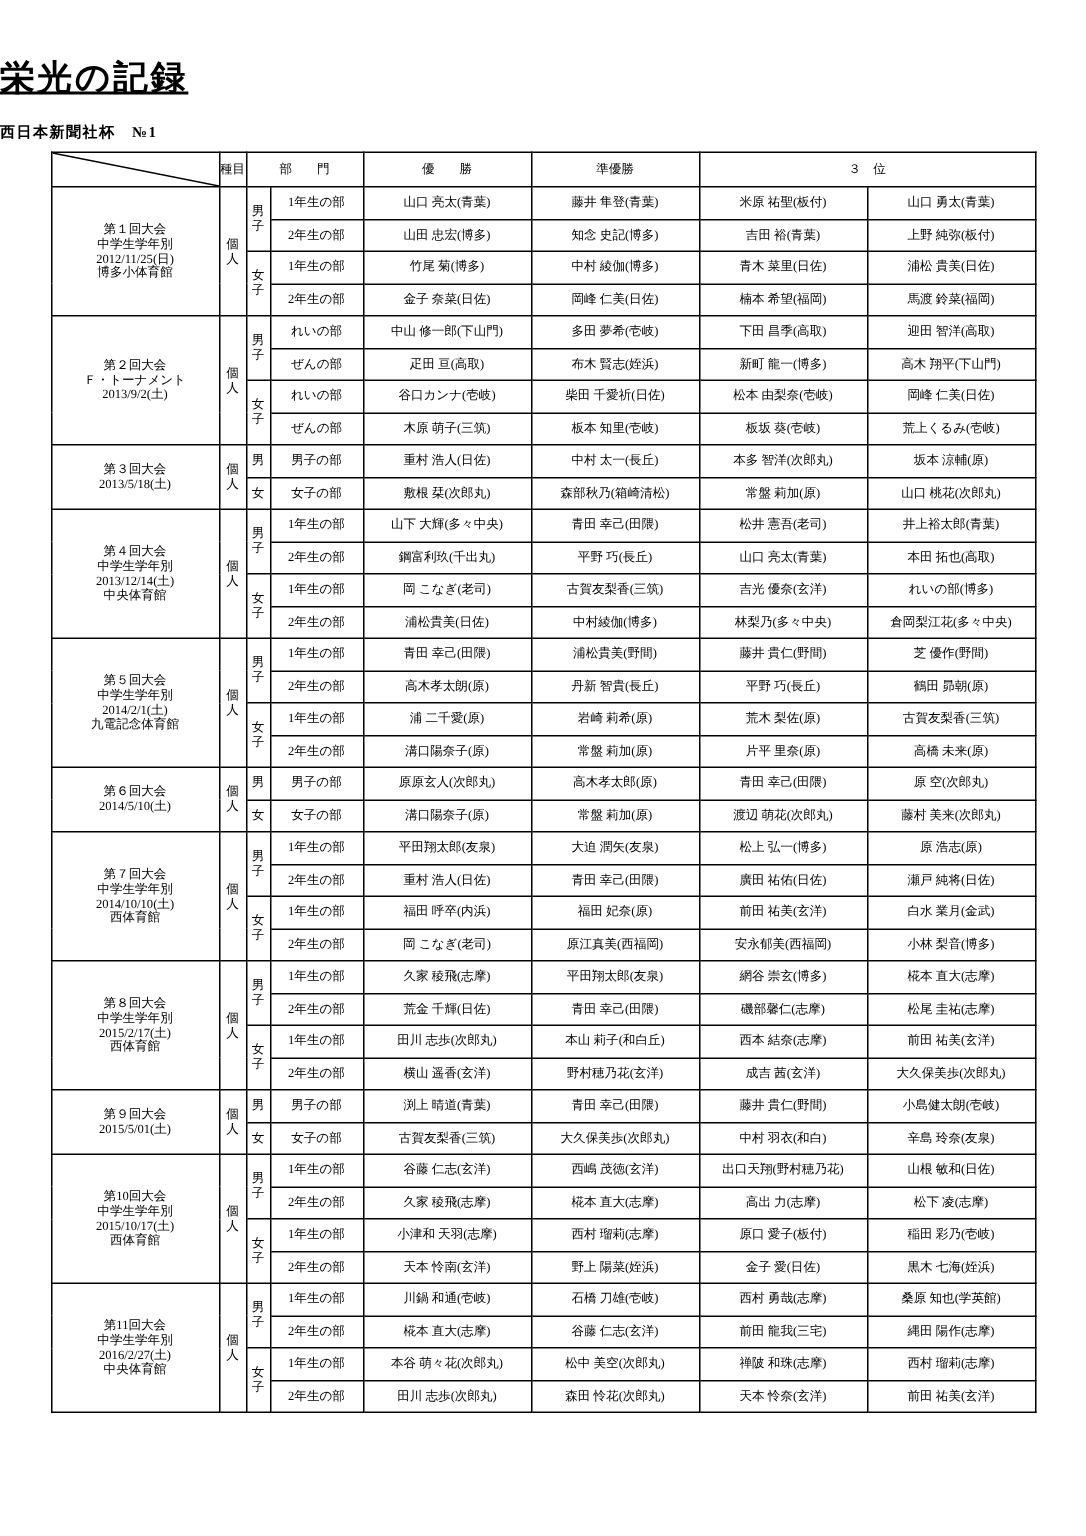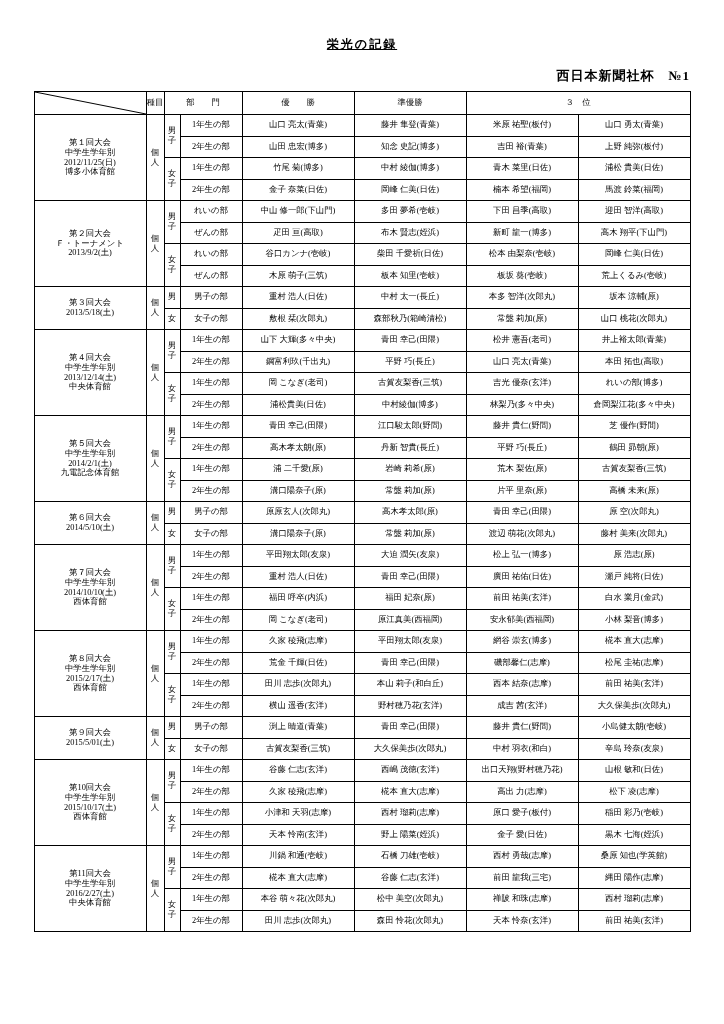--- a/index.html
+++ b/index.html
@@ -16,30 +16,28 @@
     overflow: hidden;
   }
   .page {
     width: 724px;
     height: 1024px;
     box-sizing: border-box;
     padding: 0;
     position: relative;
   }
   .doc-title {
-    text-align: center;
-    font-size: 12px;
+    font-size: 23px;
     font-weight: bold;
     letter-spacing: 2px;
     margin-top: 36px;
     text-decoration: underline;
   }
   .sponsor-line {
-    text-align: right;
-    font-size: 13px;
+    font-size: 10px;
     font-weight: bold;
     margin-top: 14px;
     margin-right: 34px;
     letter-spacing: 1px;
   }
   table.record {
     border-collapse: collapse;
     margin: 6px auto 0 auto;
     width: 654px;
     table-layout: fixed;
@@ -309,21 +307,21 @@
           <td class="vert" rowspan="4">
             <span>個</span>
             <span>人</span>
           </td>
           <td class="vert" rowspan="2">
             <span>男</span>
             <span>子</span>
           </td>
           <td class="div">1年生の部</td>
           <td class="name">青田 幸己(田隈)</td>
-          <td class="name">江口駿太郎(野間)</td>
+          <td class="name">浦松貴美(野間)</td>
           <td class="name">藤井 貴仁(野間)</td>
           <td class="name">芝 優作(野間)</td>
         </tr>
         <tr>
           <td class="div">2年生の部</td>
           <td class="name">高木孝太朗(原)</td>
           <td class="name">丹新 智貴(長丘)</td>
           <td class="name">平野 巧(長丘)</td>
           <td class="name">鶴田 昴朝(原)</td>
         </tr>

